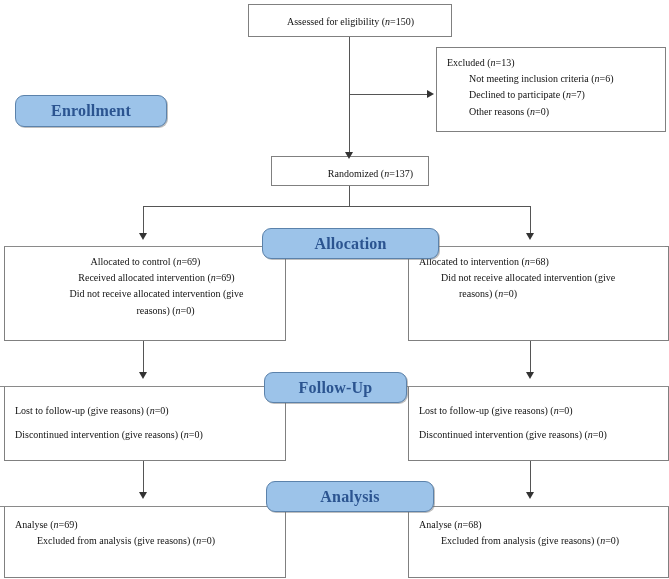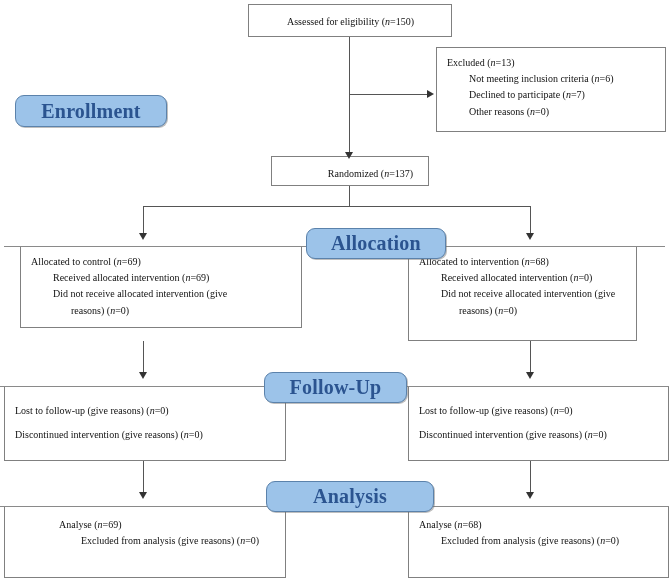--- a/index.html
+++ b/index.html
@@ -46,21 +46,21 @@
   
   .stage {
     background: #9CC3E9;
     border: 1px solid #5b82ab;
     border-radius: 9px;
     display: flex;
     align-items: center;
     justify-content: center;
     font-family: "Liberation Serif", "DejaVu Serif", serif;
     font-weight: bold;
-    font-size: 20px;
+    font-size: 16px;
     color: #2B5490;
     letter-spacing: 0.2px;
     z-index: 6;
     box-shadow: 1px 1px 0 rgba(110,110,110,0.45);
   }
 
   
   .vline {
     background: #555555;
     width: 1px;
@@ -140,46 +140,43 @@
     </div>
   </div>
 
   <div class="abs vline" style="left:349px; top:186px; width:1px; height:20px;"></div>
   <div class="abs hline" style="left:143px; top:206px; width:387px;"></div>
   <div class="abs vline" style="left:143px; top:206px; height:28px;"></div>
   <div class="abs vline" style="left:530px; top:206px; height:28px;"></div>
   <div class="abs arrow-down" style="left:139px; top:233px;"></div>
   <div class="abs arrow-down" style="left:526px; top:233px;"></div>
 
-  <div class="stage abs" style="left:262px; top:228px; width:140px; height:31px;margin-left:44px;">
+  <div class="stage abs" style="left:262px; top:228px; width:177px; height:31px;">
     <span>Allocation</span>
   </div>
 
-  <div class="abs node" style="left:20px; top:246px; width:282px; height:82px;">
+  <div class="abs node" style="left:4px; top:246px; width:282px; height:95px;text-align:center;">
     <div class="pad">
       <div class="l0">
         <span>Allocated to control (</span><span class="ital">n</span><span>=69)</span>
       </div>
       <div class="l1">
         <span>Received allocated intervention (</span><span class="ital">n</span><span>=69)</span>
       </div>
       <div class="l1">Did not receive allocated intervention (give</div>
       <div class="l2">
         <span>reasons) (</span><span class="ital">n</span><span>=0)</span>
       </div>
     </div>
   </div>
 
-  <div class="abs node" style="left:408px; top:246px; width:229px; height:95px;">
+  <div class="abs node" style="left:408px; top:246px; width:261px; height:95px;">
     <div class="pad">
       <div class="l0">
         <span>Allocated to intervention (</span><span class="ital">n</span><span>=68)</span>
-      </div>
-      <div class="l1">
-        <span>Received allocated intervention (</span><span class="ital">n</span><span>=0)</span>
       </div>
       <div class="l1">Did not receive allocated intervention (give</div>
       <div class="l2">
         <span>reasons) (</span><span class="ital">n</span><span>=0)</span>
       </div>
     </div>
   </div>
 
   <div class="abs vline" style="left:143px; top:341px; height:32px;"></div>
   <div class="abs arrow-down" style="left:139px; top:372px;"></div>
@@ -214,21 +211,21 @@
 
   <div class="abs vline" style="left:143px; top:461px; height:32px;"></div>
   <div class="abs arrow-down" style="left:139px; top:492px;"></div>
   <div class="abs vline" style="left:530px; top:461px; height:32px;"></div>
   <div class="abs arrow-down" style="left:526px; top:492px;"></div>
 
   <div class="stage abs" style="left:266px; top:481px; width:168px; height:31px;">
     <span>Analysis</span>
   </div>
 
-  <div class="abs node" style="left:4px; top:506px; width:282px; height:72px;padding-left:44px;">
+  <div class="abs node" style="left:4px; top:506px; width:282px; height:72px;">
     <div class="pad" style="padding-top:10px;">
       <div class="l0">
         <span>Analyse  (</span><span class="ital">n</span><span>=69)</span>
       </div>
       <div class="l1">
         <span>Excluded from analysis (give reasons) (</span><span class="ital">n</span><span>=0)</span>
       </div>
     </div>
   </div>
 

